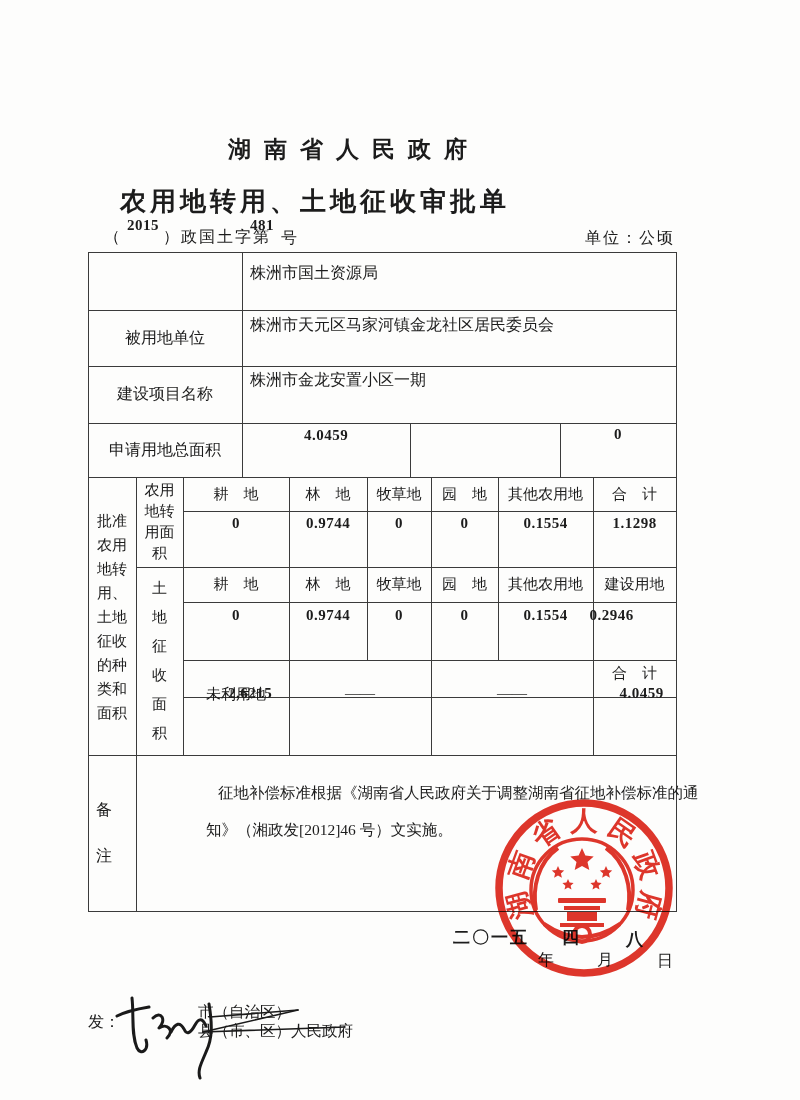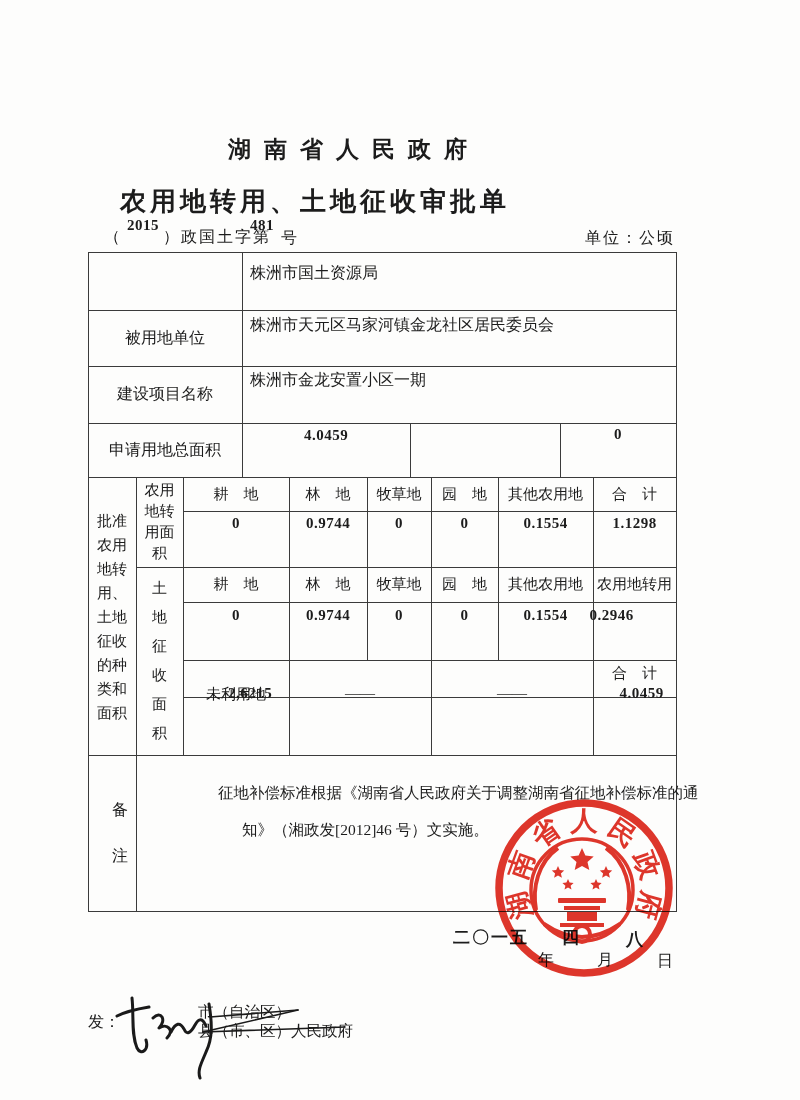--- a/index.html
+++ b/index.html
@@ -97,41 +97,41 @@
   <div class="cellC num" style="left:593px;top:514px;width:83px;height:18px;">1.1298</div>
 
   <div class="cellC" style="left:136px;top:567px;width:47px;height:188px;">
     <div class="vwrap" style="width:17px;font-size:15px;line-height:29px;">土地征收面积</div>
   </div>
   <div class="cellC hdr" style="left:183px;top:567px;width:106px;height:35px;">耕　地</div>
   <div class="cellC hdr" style="left:289px;top:567px;width:78px;height:35px;">林　地</div>
   <div class="cellC hdr" style="left:367px;top:567px;width:64px;height:35px;">牧草地</div>
   <div class="cellC hdr" style="left:431px;top:567px;width:67px;height:35px;">园　地</div>
   <div class="cellC hdr" style="left:498px;top:567px;width:95px;height:35px;">其他农用地</div>
-  <div class="cellC hdr" style="left:593px;top:567px;width:83px;height:35px;">农用地转用</div>
+  <div class="cellC hdr" style="left:593px;top:567px;width:83px;height:35px;">建设用地</div>
 
   <div class="cellC num" style="left:183px;top:606px;width:106px;height:18px;">0</div>
   <div class="cellC num" style="left:289px;top:606px;width:78px;height:18px;">0.9744</div>
   <div class="cellC num" style="left:367px;top:606px;width:64px;height:18px;">0</div>
   <div class="cellC num" style="left:431px;top:606px;width:67px;height:18px;">0</div>
   <div class="cellC num" style="left:498px;top:606px;width:95px;height:18px;">0.1554</div>
   <div class="cellC num" style="left:570px;top:606px;width:83px;height:18px;">0.2946</div>
 
   <div class="cellC hdr" style="left:183px;top:685px;width:106px;height:18px;">未利用地</div>
   <div class="cellC num" style="left:197px;top:684px;width:106px;height:18px;">2.6215</div>
   <div class="cellC hdr" style="left:289px;top:684px;width:142px;height:18px;">——</div>
   <div class="cellC hdr" style="left:431px;top:684px;width:162px;height:18px;">——</div>
   <div class="cellC hdr" style="left:593px;top:664px;width:83px;height:18px;">合　计</div>
   <div class="cellC num" style="left:600px;top:684px;width:83px;height:18px;">4.0459</div>
 
-  <div class="cellC" style="left:88px;top:755px;width:48px;height:156px;padding-left:8px;">
+  <div class="cellC" style="left:72px;top:755px;width:48px;height:156px;padding-left:8px;">
     <div class="vwrap" style="width:17px;font-size:16px;line-height:46px;">备注</div>
   </div>
   <div class="abs" style="left:218px;top:783px;font-size:15.5px;">征地补偿标准根据《湖南省人民政府关于调整湖南省征地补偿标准的通</div>
-  <div class="abs" style="left:206px;top:820px;font-size:15.5px;margin-left:36px;">知》（湘政发[2012]46 号）文实施。</div>
+  <div class="abs" style="left:206px;top:820px;font-size:15.5px;">知》（湘政发[2012]46 号）文实施。</div>
 
   <div class="abs" style="left:453px;top:926px;font-size:17px;font-weight:bold;letter-spacing:2px;">二〇一五</div>
   <div class="abs" style="left:538px;top:950px;font-size:16px;">年</div>
   <div class="abs" style="left:562px;top:926px;font-size:17px;font-weight:bold;">四</div>
   <div class="abs" style="left:597px;top:950px;font-size:16px;">月</div>
   <div class="abs" style="left:626px;top:928px;font-size:17px;font-weight:bold;">八</div>
   <div class="abs" style="left:657px;top:951px;font-size:16px;">日</div>
 
   <svg class="seal-svg" width="220" height="220" viewBox="0 0 220 220">
     <g id="seal-group" fill="none" stroke="#dd2418">

